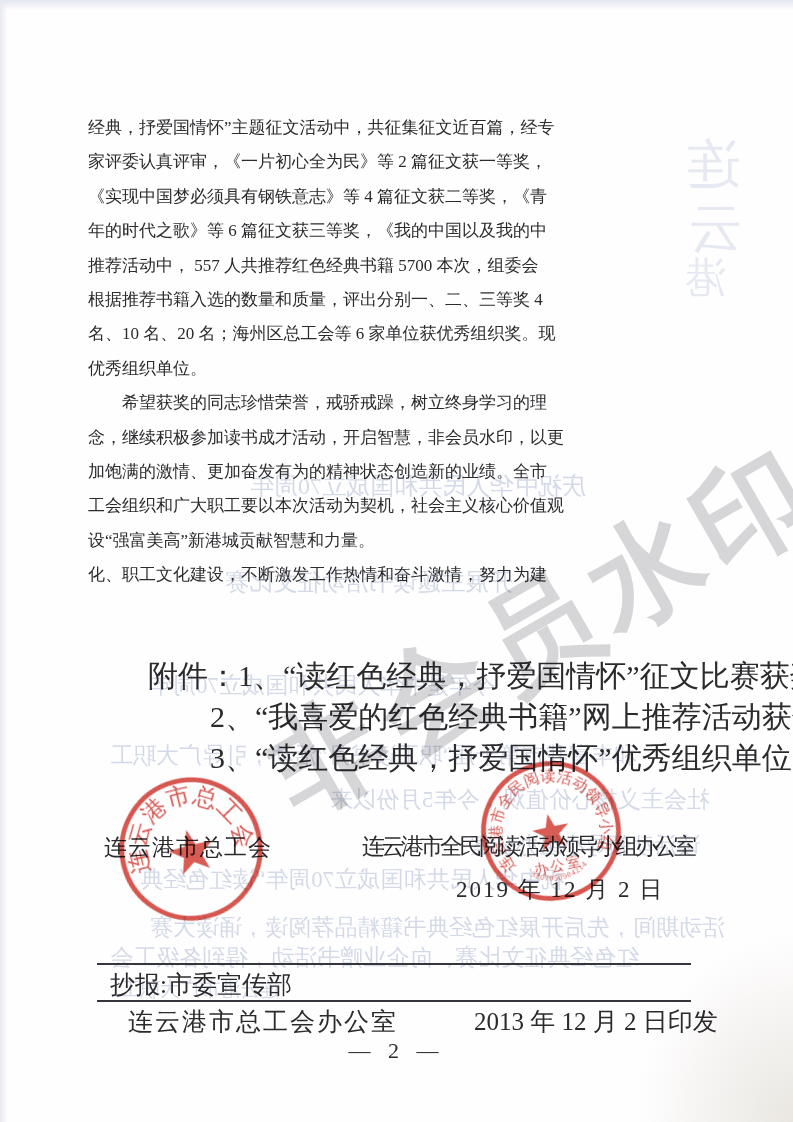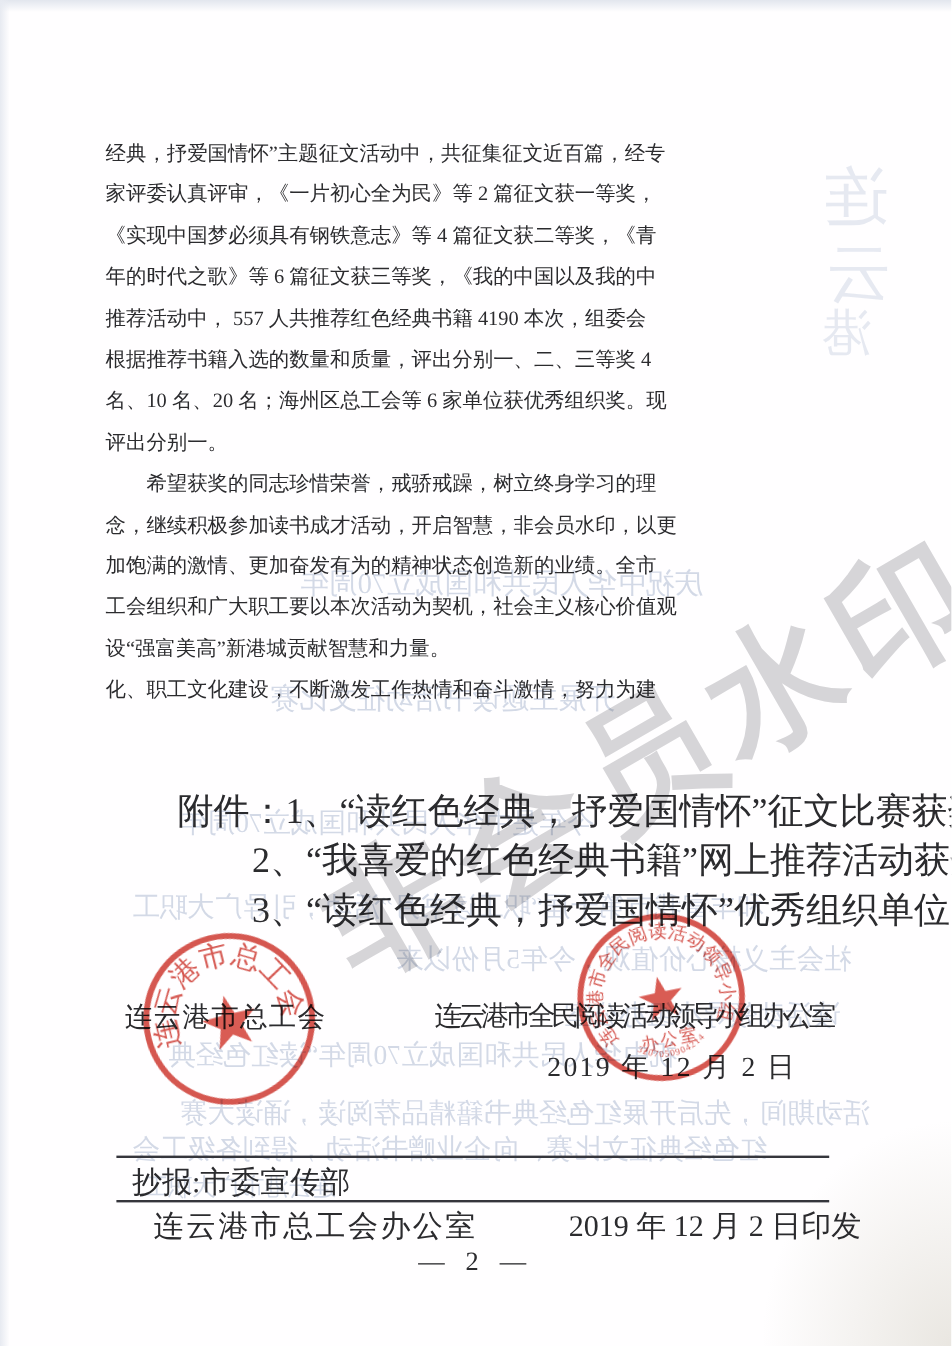--- a/index.html
+++ b/index.html
@@ -67,24 +67,24 @@
   <div class="ghost" style="left:110px;top:942px;">红色经典征文比赛、向企业赠书活动，得到各级工会</div>
   <div class="ghost" style="left:120px;top:976px;font-size:20px;">连云港市广大职工</div>
 
   <div class="watermark">非会员水印</div>
 
   <div class="body-block">
     <div class="bl">经典，抒爱国情怀”主题征文活动中，共征集征文近百篇，经专</div>
     <div class="bl">家评委认真评审，《一片初心全为民》等 2 篇征文获一等奖，</div>
     <div class="bl">《实现中国梦必须具有钢铁意志》等 4 篇征文获二等奖，《青</div>
     <div class="bl">年的时代之歌》等 6 篇征文获三等奖，《我的中国以及我的中</div>
-    <div class="bl">推荐活动中， 557 人共推荐红色经典书籍 4190 本次，组委会</div>
+    <div class="bl">推荐活动中， 557 人共推荐红色经典书籍 5700 本次，组委会</div>
     <div class="bl">根据推荐书籍入选的数量和质量，评出分别一、二、三等奖 4</div>
     <div class="bl">名、10 名、20 名；海州区总工会等 6 家单位获优秀组织奖。现</div>
-    <div class="bl">评出分别一。</div>
+    <div class="bl">优秀组织单位。</div>
     <div class="bl">　　希望获奖的同志珍惜荣誉，戒骄戒躁，树立终身学习的理</div>
     <div class="bl">念，继续积极参加读书成才活动，开启智慧，非会员水印，以更</div>
     <div class="bl">加饱满的激情、更加奋发有为的精神状态创造新的业绩。全市</div>
     <div class="bl">工会组织和广大职工要以本次活动为契机，社会主义核心价值观</div>
     <div class="bl">设“强富美高”新港城贡献智慧和力量。</div>
     <div class="bl">化、职工文化建设，不断激发工作热情和奋斗激情，努力为建</div>
   </div>
 
   <div class="att att1">附件：1、“读红色经典，抒爱国情怀”征文比赛获奖名单</div>
   <div class="att att2">2、“我喜爱的红色经典书籍”网上推荐活动获奖名单</div>
@@ -114,16 +114,16 @@
     <path id="arcRn" d="M 47,119 A 49,49 0 0 0 113,119" fill="none"></path>
     <text font-size="8" fill="#cf3f37" text-anchor="middle" letter-spacing="1">
       <textPath href="#arcRn" startOffset="50%">3207050904214</textPath>
     </text>
   </svg>
 
   <div class="rule rule1"></div>
   <div class="foot copy">抄报:市委宣传部</div>
   <div class="rule rule2"></div>
   <div class="foot issuer">连云港市总工会办公室</div>
-  <div class="foot pdate">2019 年 12 月 2 日印发</div>
+  <div class="foot pdate">2013 年 12 月 2 日印发</div>
   <div class="pagenum">— 2 —</div>
 
 </div>
 
 </body></html>

